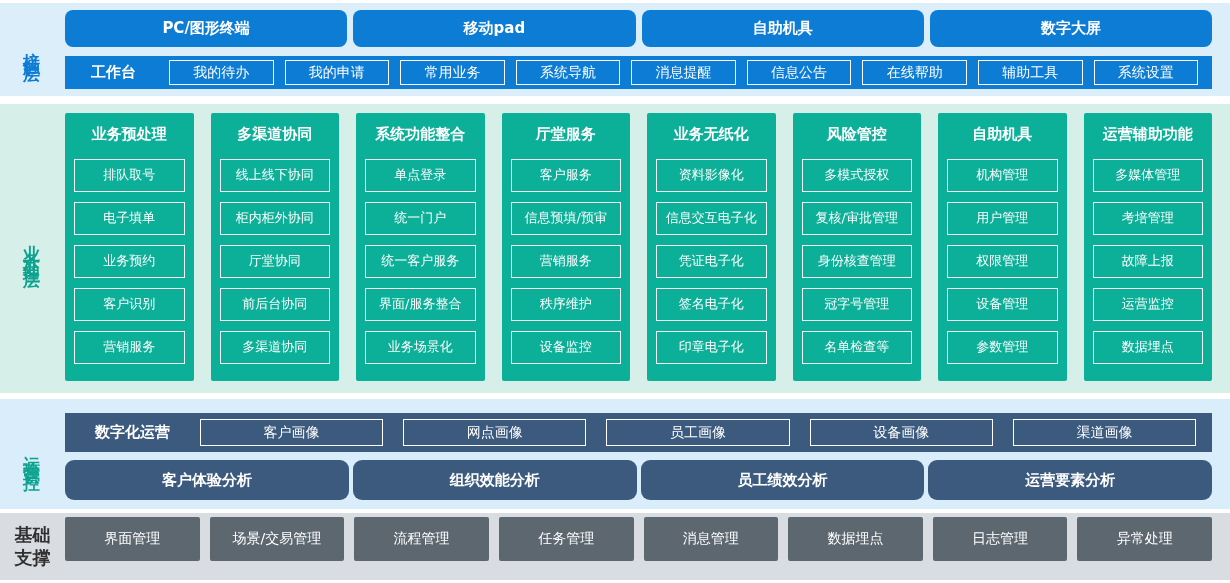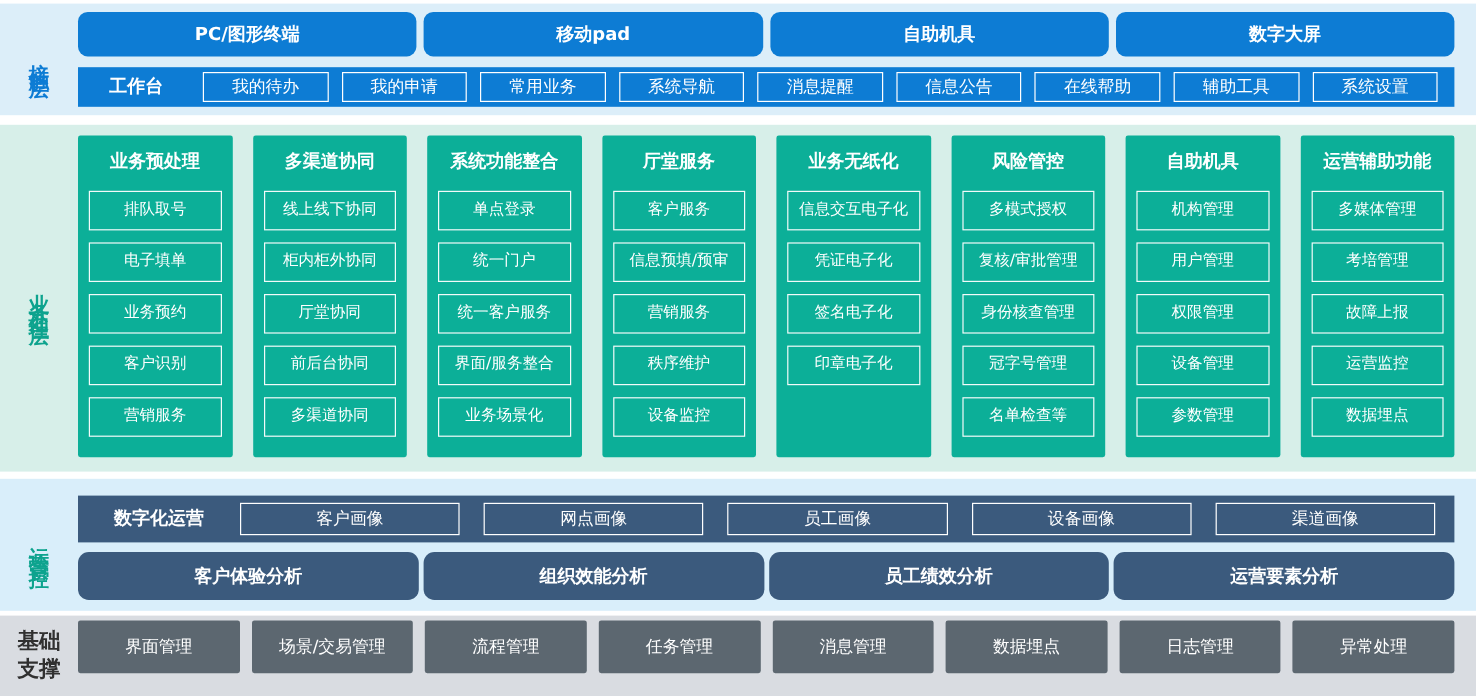--- a/index.html
+++ b/index.html
@@ -139,20 +139,21 @@
         <div class="col-title">厅堂服务</div>
         <div class="col-item">客户服务</div>
         <div class="col-item">信息预填/预审</div>
         <div class="col-item">营销服务</div>
         <div class="col-item">秩序维护</div>
         <div class="col-item">设备监控</div>
       </div>
 
       <div class="col">
         <div class="col-title">业务无纸化</div>
+        <div class="col-item">资料影像化</div>
         <div class="col-item">信息交互电子化</div>
         <div class="col-item">凭证电子化</div>
         <div class="col-item">签名电子化</div>
         <div class="col-item">印章电子化</div>
       </div>
 
       <div class="col">
         <div class="col-title">风险管控</div>
         <div class="col-item">多模式授权</div>
         <div class="col-item">复核/审批管理</div>

